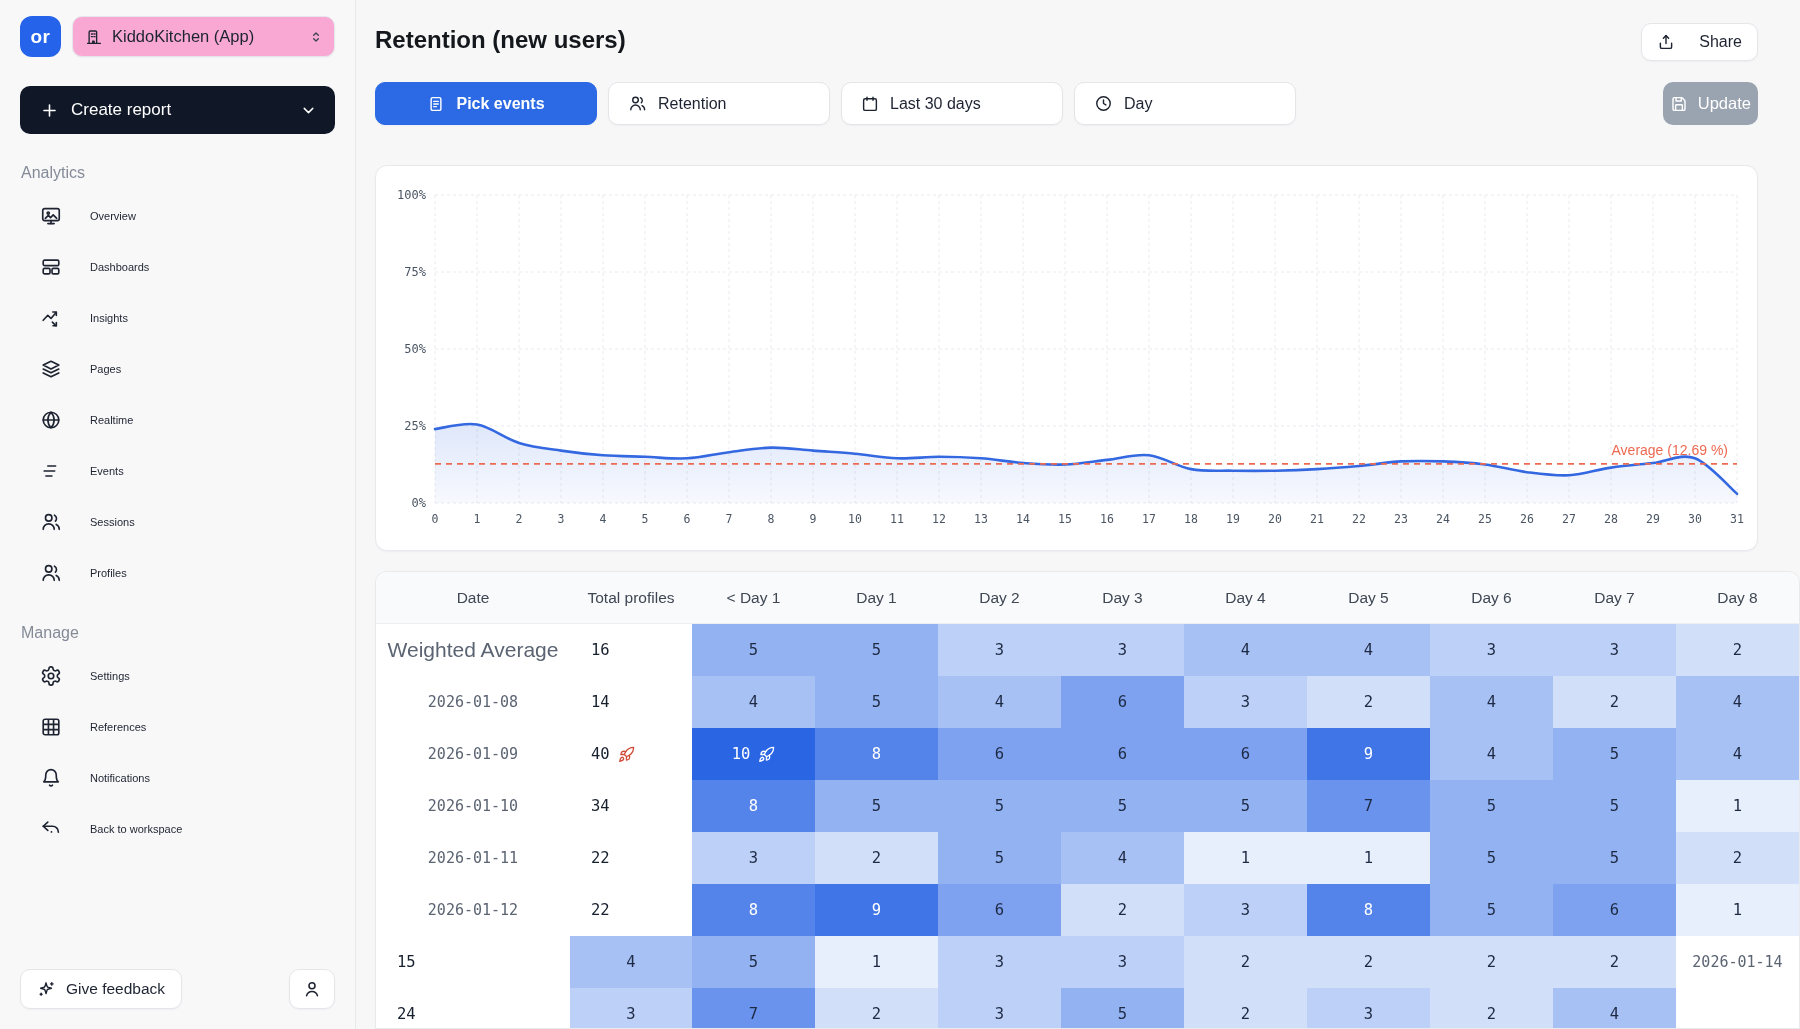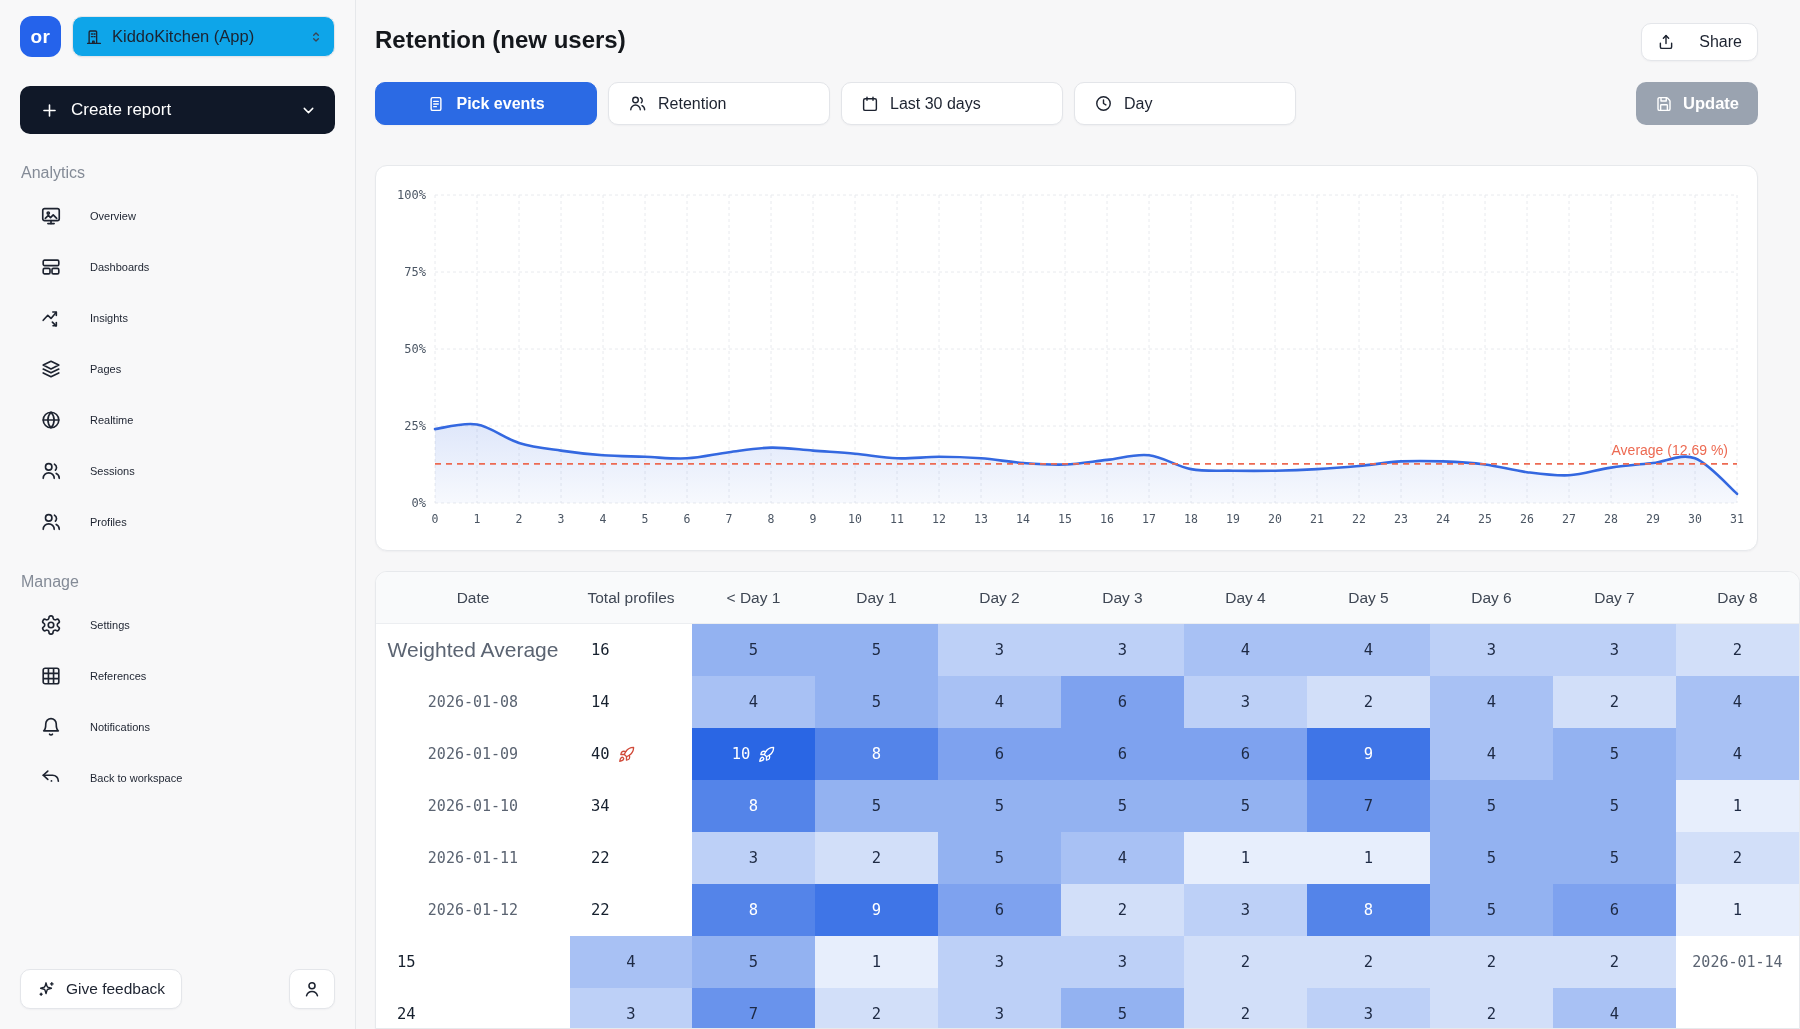--- a/index.html
+++ b/index.html
@@ -19,21 +19,21 @@
     padding:16px 20px 20px 20px;
     display:flex; flex-direction:column;
   }
   .top-row { display:flex; align-items:center; gap:11px; }
   .logo {
     width:41px; height:41px; border-radius:12px; background:#2563eb;
     color:#fff; display:flex; align-items:center; justify-content:center;
     font-weight:bold; font-size:19px; letter-spacing:.5px;
   }
   .project-select {
-    flex:1; height:41px; background:#0ea5e9; border:1px solid #e4e6ea; border-radius:10px;
+    flex:1; height:41px; background:#f9a8d4; border:1px solid #e4e6ea; border-radius:10px;
     display:flex; align-items:center; gap:9px; padding:0 10px 0 12px;
     font-size:16.5px; font-weight:500; color:#1c2330; cursor:pointer;
     box-shadow:0 1px 2px rgba(16,24,40,.04);
   }
   .project-select .chev { margin-left:auto; color:#3c4452; }
   .create-btn {
     margin-top:29px; height:48px; border-radius:10px; background:#101828; color:#fff;
     display:flex; align-items:center; gap:12px; padding:0 18px 0 20px;
     font-size:17px; font-weight:500; cursor:pointer; border:none;
   }
@@ -71,22 +71,22 @@
     height:43px; width:222px; border-radius:10px; background:#fff; border:1px solid #e3e5e9;
     display:flex; align-items:center; gap:11px; padding:0 19px;
     font-size:16px; color:#1d2330; cursor:pointer;
     box-shadow:0 1px 2px rgba(16,24,40,.04);
   }
   .tb-btn.active {
     background:#2b6ae4; border-color:#2b6ae4; color:#fff; justify-content:center; font-weight:700;align-items:center;
   }
   .update-btn {
     margin-left:auto; height:43px; border-radius:10px; background:#9aa3b0; border:none;
-    display:flex; align-items:center; gap:10px; padding:0 19px;
-    font-size:16.5px; font-weight:700; color:#fff; cursor:pointer;
+    display:flex; align-items:center; gap:10px; padding:0 7px;
+    font-size:16.5px; font-weight:400; color:#fff; cursor:pointer;
   }
 
   .chart-card {
     margin-top:40px; width:1383px; height:386px; background:#fff;
     border:1px solid #e7e9ec; border-radius:12px;
     box-shadow:0 1px 2px rgba(16,24,40,.04);
   }
 
   .table-card {
     margin-top:20px; width:1425px; background:#fff;
@@ -201,20 +201,30 @@
   </div>
   <div class="nav-item">
     <span class="ic">
       <svg width="22" height="22" viewBox="0 0 24 24" fill="none" stroke="#1d2330" stroke-width="1.8" stroke-linecap="round" stroke-linejoin="round">
         <circle cx="12" cy="12" r="8.5"></circle>
           <path d="M3.5 12h17"></path>
         <path d="M12 3.5c2.2 2.3 3.4 5.3 3.4 8.5s-1.2 6.2-3.4 8.5c-2.2-2.3-3.4-5.3-3.4-8.5s1.2-6.2 3.4-8.5Z"></path>
       </svg>
     </span>
     <span>Realtime</span>
+  </div>
+  <div class="nav-item">
+    <span class="ic">
+      <svg width="22" height="22" viewBox="0 0 24 24" fill="none" stroke="#1d2330" stroke-width="1.8" stroke-linecap="round">
+        <path d="M8.5 6.5H17"></path>
+          <path d="M4.5 12H16"></path>
+          <path d="M6.5 17.5H13"></path>
+      </svg>
+    </span>
+    <span>Events</span>
   </div>
   <div class="nav-item">
     <span class="ic">
       <svg width="22" height="22" viewBox="0 0 24 24" fill="none" stroke="#1d2330" stroke-width="1.8" stroke-linecap="round" stroke-linejoin="round">
         <circle cx="9.5" cy="7.5" r="3.5"></circle>
           <path d="M3.5 20c0-3.3 2.7-6 6-6s6 2.7 6 6"></path>
         <path d="M15.8 4.6c1.3.7 2.2 2 2.2 3.6 0 1.1-.5 2.2-1.2 2.9"></path>
           <path d="M17.7 14.7c2 .9 3.3 2.9 3.3 5.3"></path>
       </svg>
     </span>

